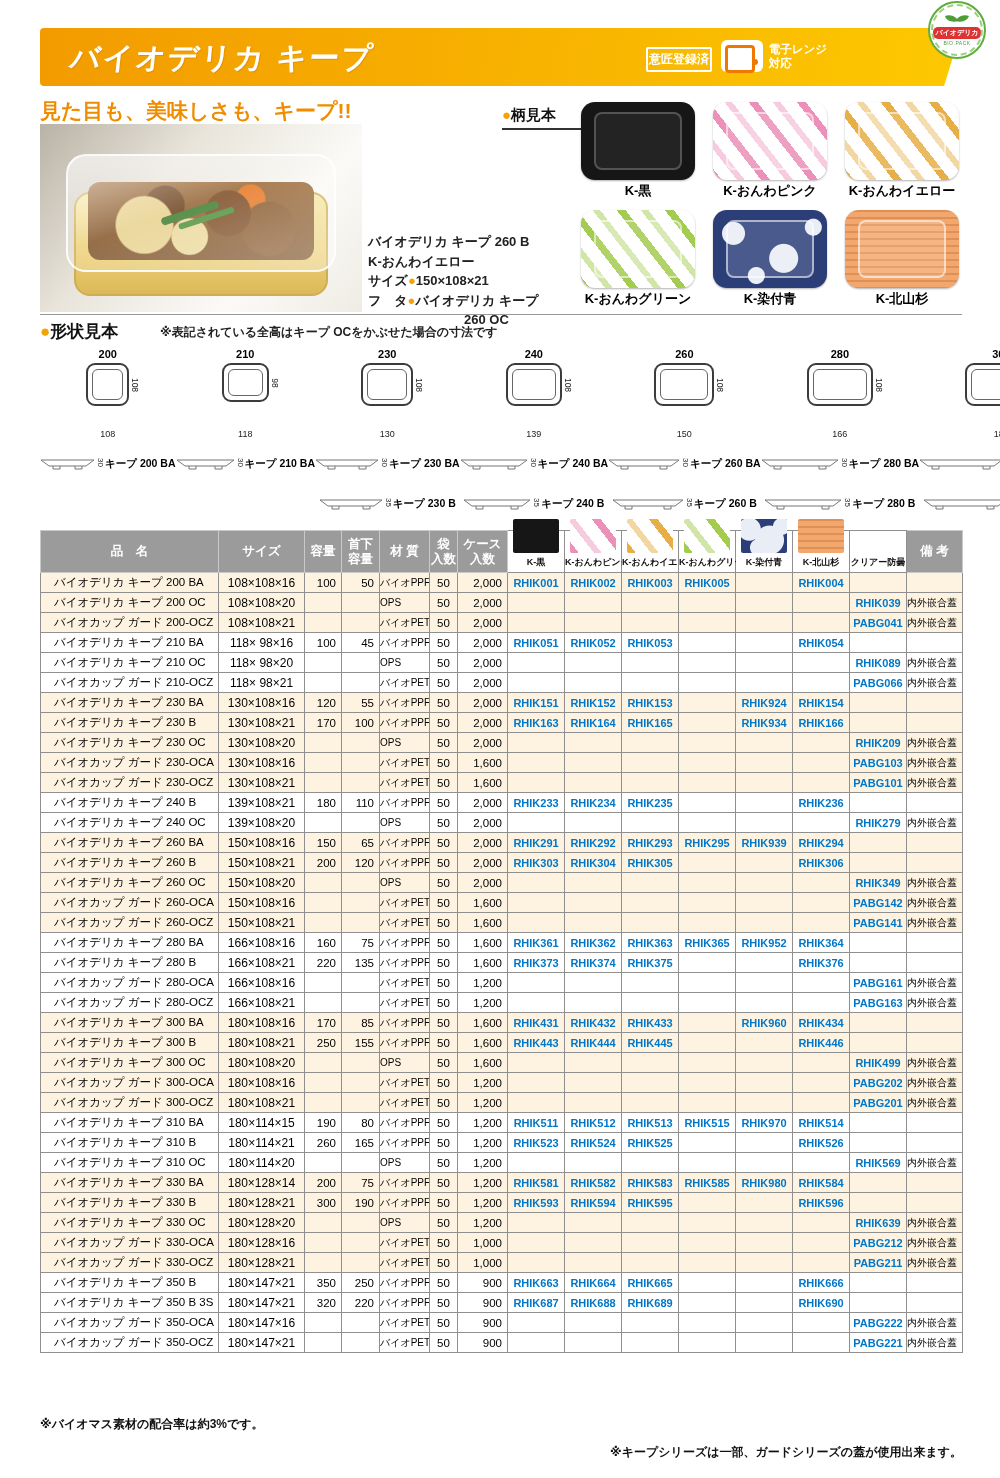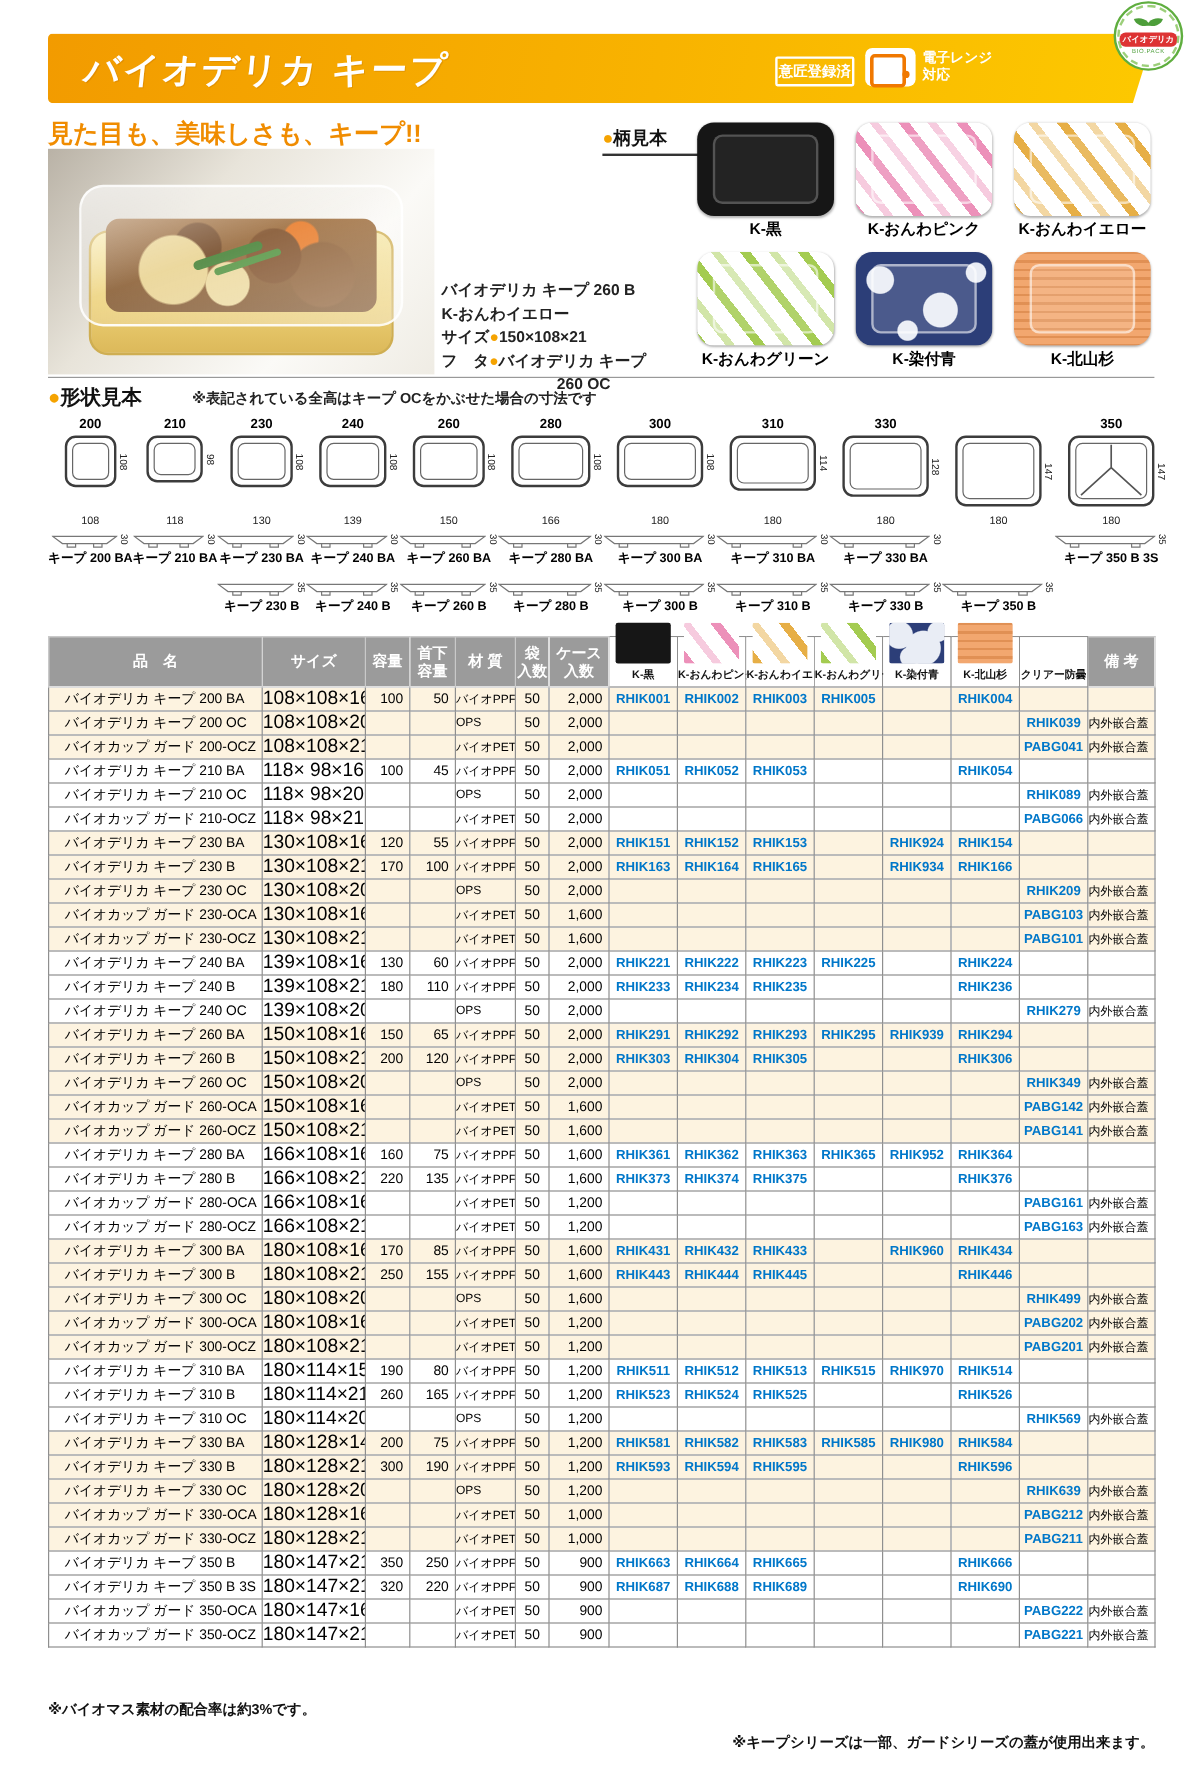--- a/index.html
+++ b/index.html
@@ -89,40 +89,40 @@
     justify-content:space-between; align-items:flex-start; }
   .shp-col { display:flex; flex-direction:column; align-items:center; }
   .shp-num { height:15px; font-size:11px; font-weight:bold; }
   .shp-boxwrap { height:66px; display:flex; align-items:flex-start; }
   .shp-box { border:2px solid #3c3c3c; border-radius:9px; position:relative; background:#fff; }
   .shp-box::before { content:""; position:absolute; inset:4px; border:1px solid #666; border-radius:6px; }
   .shp-box svg.tri { position:absolute; inset:0; }
   .hdim { position:absolute; right:-13px; top:50%; transform:translateY(-50%); writing-mode:vertical-rl;
     font-size:8.5px; color:#222; }
   .shp-wdim { font-size:9px; height:13px; color:#222; }
-  .slot { height:37px; margin-top:3px; display:flex; flex-direction:column; align-items:center; }
+  .slot { height:37px; margin-top:3px; display:flex; flex-direction:row; align-items:center; }
   .pwrap { display:flex; align-items:flex-start; }
   .ph-dim { font-size:8px; writing-mode:vertical-rl; margin-left:1px; color:#222; }
   .pl { font-size:10.5px; font-weight:bold; white-space:nowrap; margin-top:1px; }
 
   
   .tbl-wrap { position:absolute; left:40px; top:530px; width:922px; }
   table { border-collapse:collapse; table-layout:fixed; width:922px; font-size:12px; }
   th,td { border:1px solid #8f8f8f; overflow:hidden; white-space:nowrap; }
   thead th { height:42px; font-weight:bold; }
   th.gray { background:#9b9b9b; color:#fff; border:1px solid #c9c9c9; font-size:12.5px;
     white-space:pre-line; line-height:1.15; }
   th.cth { position:relative; background:#fff; vertical-align:bottom; overflow:visible; }
   .swm { position:absolute; left:5px; right:5px; top:-12px; height:34px; border-radius:2px; }
   .cth-lbl { position:relative; display:block; font-size:9px; font-weight:bold; color:#111;
     padding:2px 0 3px; text-align:center; }
   tbody tr { height:20px; }
   tbody tr.g1 { background:#fdf3e0; }
   td.name { text-align:left; padding-left:13px; position:relative; font-size:11.5px; }
-  td.size { font-size:16px; }
+  td.size { text-align:center; font-size:12px; }
   td.num { text-align:right; padding-right:5px; font-size:11.5px; }
   td.mat { text-align:left; font-size:10px; }
   td.ctr { text-align:center; font-size:11.5px; }
   td.code { text-align:center; color:#0077c9; font-size:11px; font-weight:bold; }
   td.note { font-size:10px; }
 
   
   .foot-l { position:absolute; left:40px; top:1416px; font-size:12px; font-weight:bold; color:#111; }
   .foot-r { position:absolute; right:38px; top:1416px; font-size:12px; font-weight:bold; color:#111;margin-top:28px; }
 </style>
@@ -726,37 +726,20 @@
        <td class="code"></td>
             <td class="code"></td>
             <td class="code"></td>
             <td class="code"></td>
             <td class="code"></td>
             <td class="code"></td>
        <td class="code">PABG101</td>
        <td class="note">内外嵌合蓋</td>
      </tr>
           <tr class="">
-       <td class="name">バイオデリカ キープ 240 BA</td>
-       <td class="size">139×108×16</td>
-       <td class="num">130</td>
-       <td class="num">60</td>
-       <td class="mat">バイオPPF</td>
-       <td class="ctr">50</td>
-       <td class="num">2,000</td>
-       <td class="code">RHIK221</td>
-            <td class="code">RHIK222</td>
-            <td class="code">RHIK223</td>
-            <td class="code">RHIK225</td>
-            <td class="code"></td>
-            <td class="code">RHIK224</td>
-       <td class="code"></td>
-       <td class="note"></td>
-     </tr>
-          <tr class="">
        <td class="name">バイオデリカ キープ 240 B</td>
        <td class="size">139×108×21</td>
        <td class="num">180</td>
        <td class="num">110</td>
        <td class="mat">バイオPPF</td>
        <td class="ctr">50</td>
        <td class="num">2,000</td>
        <td class="code">RHIK233</td>
             <td class="code">RHIK234</td>
             <td class="code">RHIK235</td>

